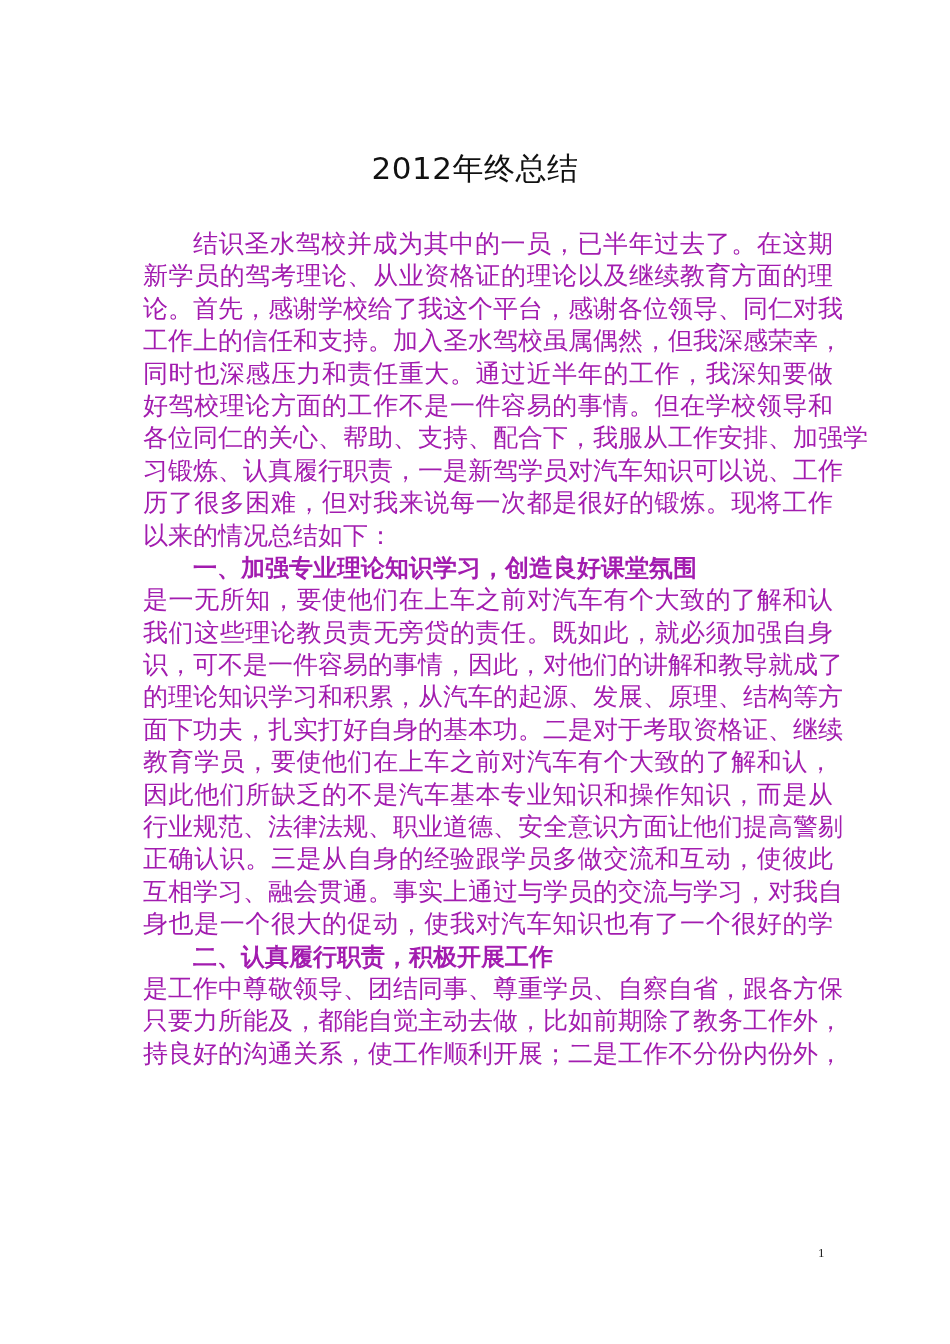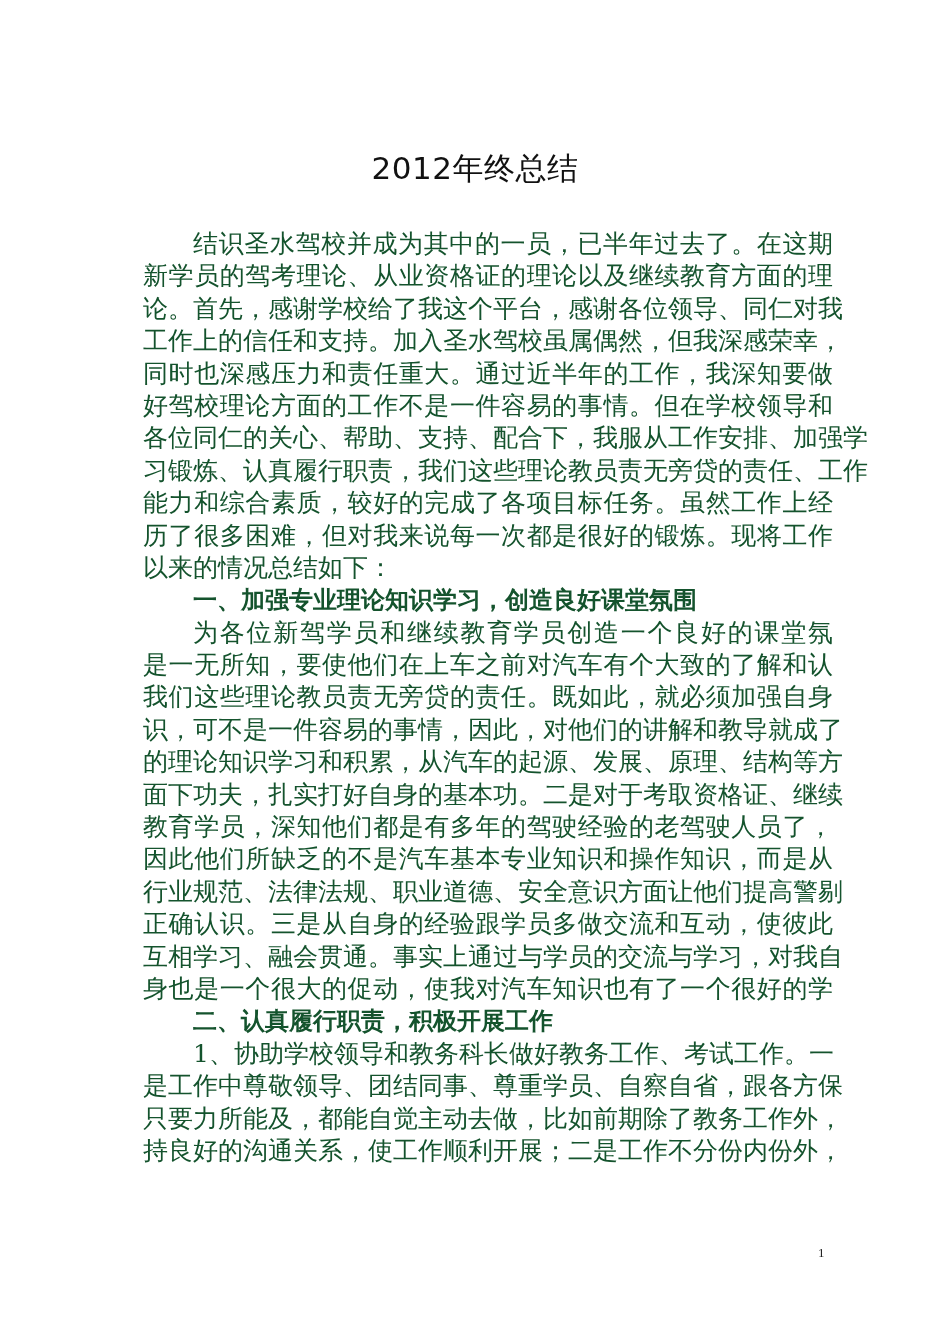--- a/index.html
+++ b/index.html
@@ -9,21 +9,21 @@
     position:absolute; left:0; top:148px; width:950px; text-align:center;
     font-family:"DejaVu Sans", "Liberation Sans", sans-serif;
     font-size:31px; color:#111; letter-spacing:0.5px;
   }
   .body {
     position:absolute; left:143px; top:228px; width:690px;
   }
   .line {
     display:block; height:32.4px; line-height:32.4px;
     font-family:"DejaVu Serif", "Liberation Serif", serif;
-    font-size:25px; color:#14532d; white-space:nowrap;
+    font-size:25px; color:#a21caf; white-space:nowrap;
     text-align:justify; text-align-last:justify;
   }
   .line.last { text-align-last:left; }
   .line.indent { padding-left:50px; }
   .line.heading {
     font-family:Liberation Sans, sans-serif;
     font-weight:bold; text-align-last:left; padding-left:50px; font-size:24px;
   }
   .pagenum {
     position:absolute; left:818px; top:1245px;
@@ -36,37 +36,34 @@
 <div class="page">
   <div class="title">2012年终总结</div>
   <div class="body" id="doc-body">
       <span class="line indent">结识圣水驾校并成为其中的一员，已半年过去了。在这期</span>
       <span class="line">新学员的驾考理论、从业资格证的理论以及继续教育方面的理</span>
       <span class="line">论。首先，感谢学校给了我这个平台，感谢各位领导、同仁对我</span>
       <span class="line">工作上的信任和支持。加入圣水驾校虽属偶然，但我深感荣幸，</span>
       <span class="line">同时也深感压力和责任重大。通过近半年的工作，我深知要做</span>
       <span class="line">好驾校理论方面的工作不是一件容易的事情。但在学校领导和</span>
       <span class="line">各位同仁的关心、帮助、支持、配合下，我服从工作安排、加强学</span>
-      <span class="line">习锻炼、认真履行职责，我们这些理论教员责无旁贷的责任、工作</span>
-      <span class="line">能力和综合素质，较好的完成了各项目标任务。虽然工作上经</span>
+      <span class="line">习锻炼、认真履行职责，一是新驾学员对汽车知识可以说、工作</span>
       <span class="line">历了很多困难，但对我来说每一次都是很好的锻炼。现将工作</span>
       <span class="line last">以来的情况总结如下：</span>
       <span class="line heading">一、加强专业理论知识学习，创造良好课堂氛围</span>
-      <span class="line indent">为各位新驾学员和继续教育学员创造一个良好的课堂氛</span>
       <span class="line">是一无所知，要使他们在上车之前对汽车有个大致的了解和认</span>
       <span class="line">我们这些理论教员责无旁贷的责任。既如此，就必须加强自身</span>
       <span class="line">识，可不是一件容易的事情，因此，对他们的讲解和教导就成了</span>
       <span class="line">的理论知识学习和积累，从汽车的起源、发展、原理、结构等方</span>
       <span class="line">面下功夫，扎实打好自身的基本功。二是对于考取资格证、继续</span>
-      <span class="line">教育学员，深知他们都是有多年的驾驶经验的老驾驶人员了，</span>
+      <span class="line">教育学员，要使他们在上车之前对汽车有个大致的了解和认，</span>
       <span class="line">因此他们所缺乏的不是汽车基本专业知识和操作知识，而是从</span>
       <span class="line">行业规范、法律法规、职业道德、安全意识方面让他们提高警剔</span>
       <span class="line">正确认识。三是从自身的经验跟学员多做交流和互动，使彼此</span>
       <span class="line">互相学习、融会贯通。事实上通过与学员的交流与学习，对我自</span>
       <span class="line">身也是一个很大的促动，使我对汽车知识也有了一个很好的学</span>
       <span class="line heading">二、认真履行职责，积极开展工作</span>
-      <span class="line indent">1、协助学校领导和教务科长做好教务工作、考试工作。一</span>
       <span class="line">是工作中尊敬领导、团结同事、尊重学员、自察自省，跟各方保</span>
       <span class="line">只要力所能及，都能自觉主动去做，比如前期除了教务工作外，</span>
       <span class="line">持良好的沟通关系，使工作顺利开展；二是工作不分份内份外，</span>
     </div>
   <div class="pagenum">1</div>
 </div>
 
 </body></html>

